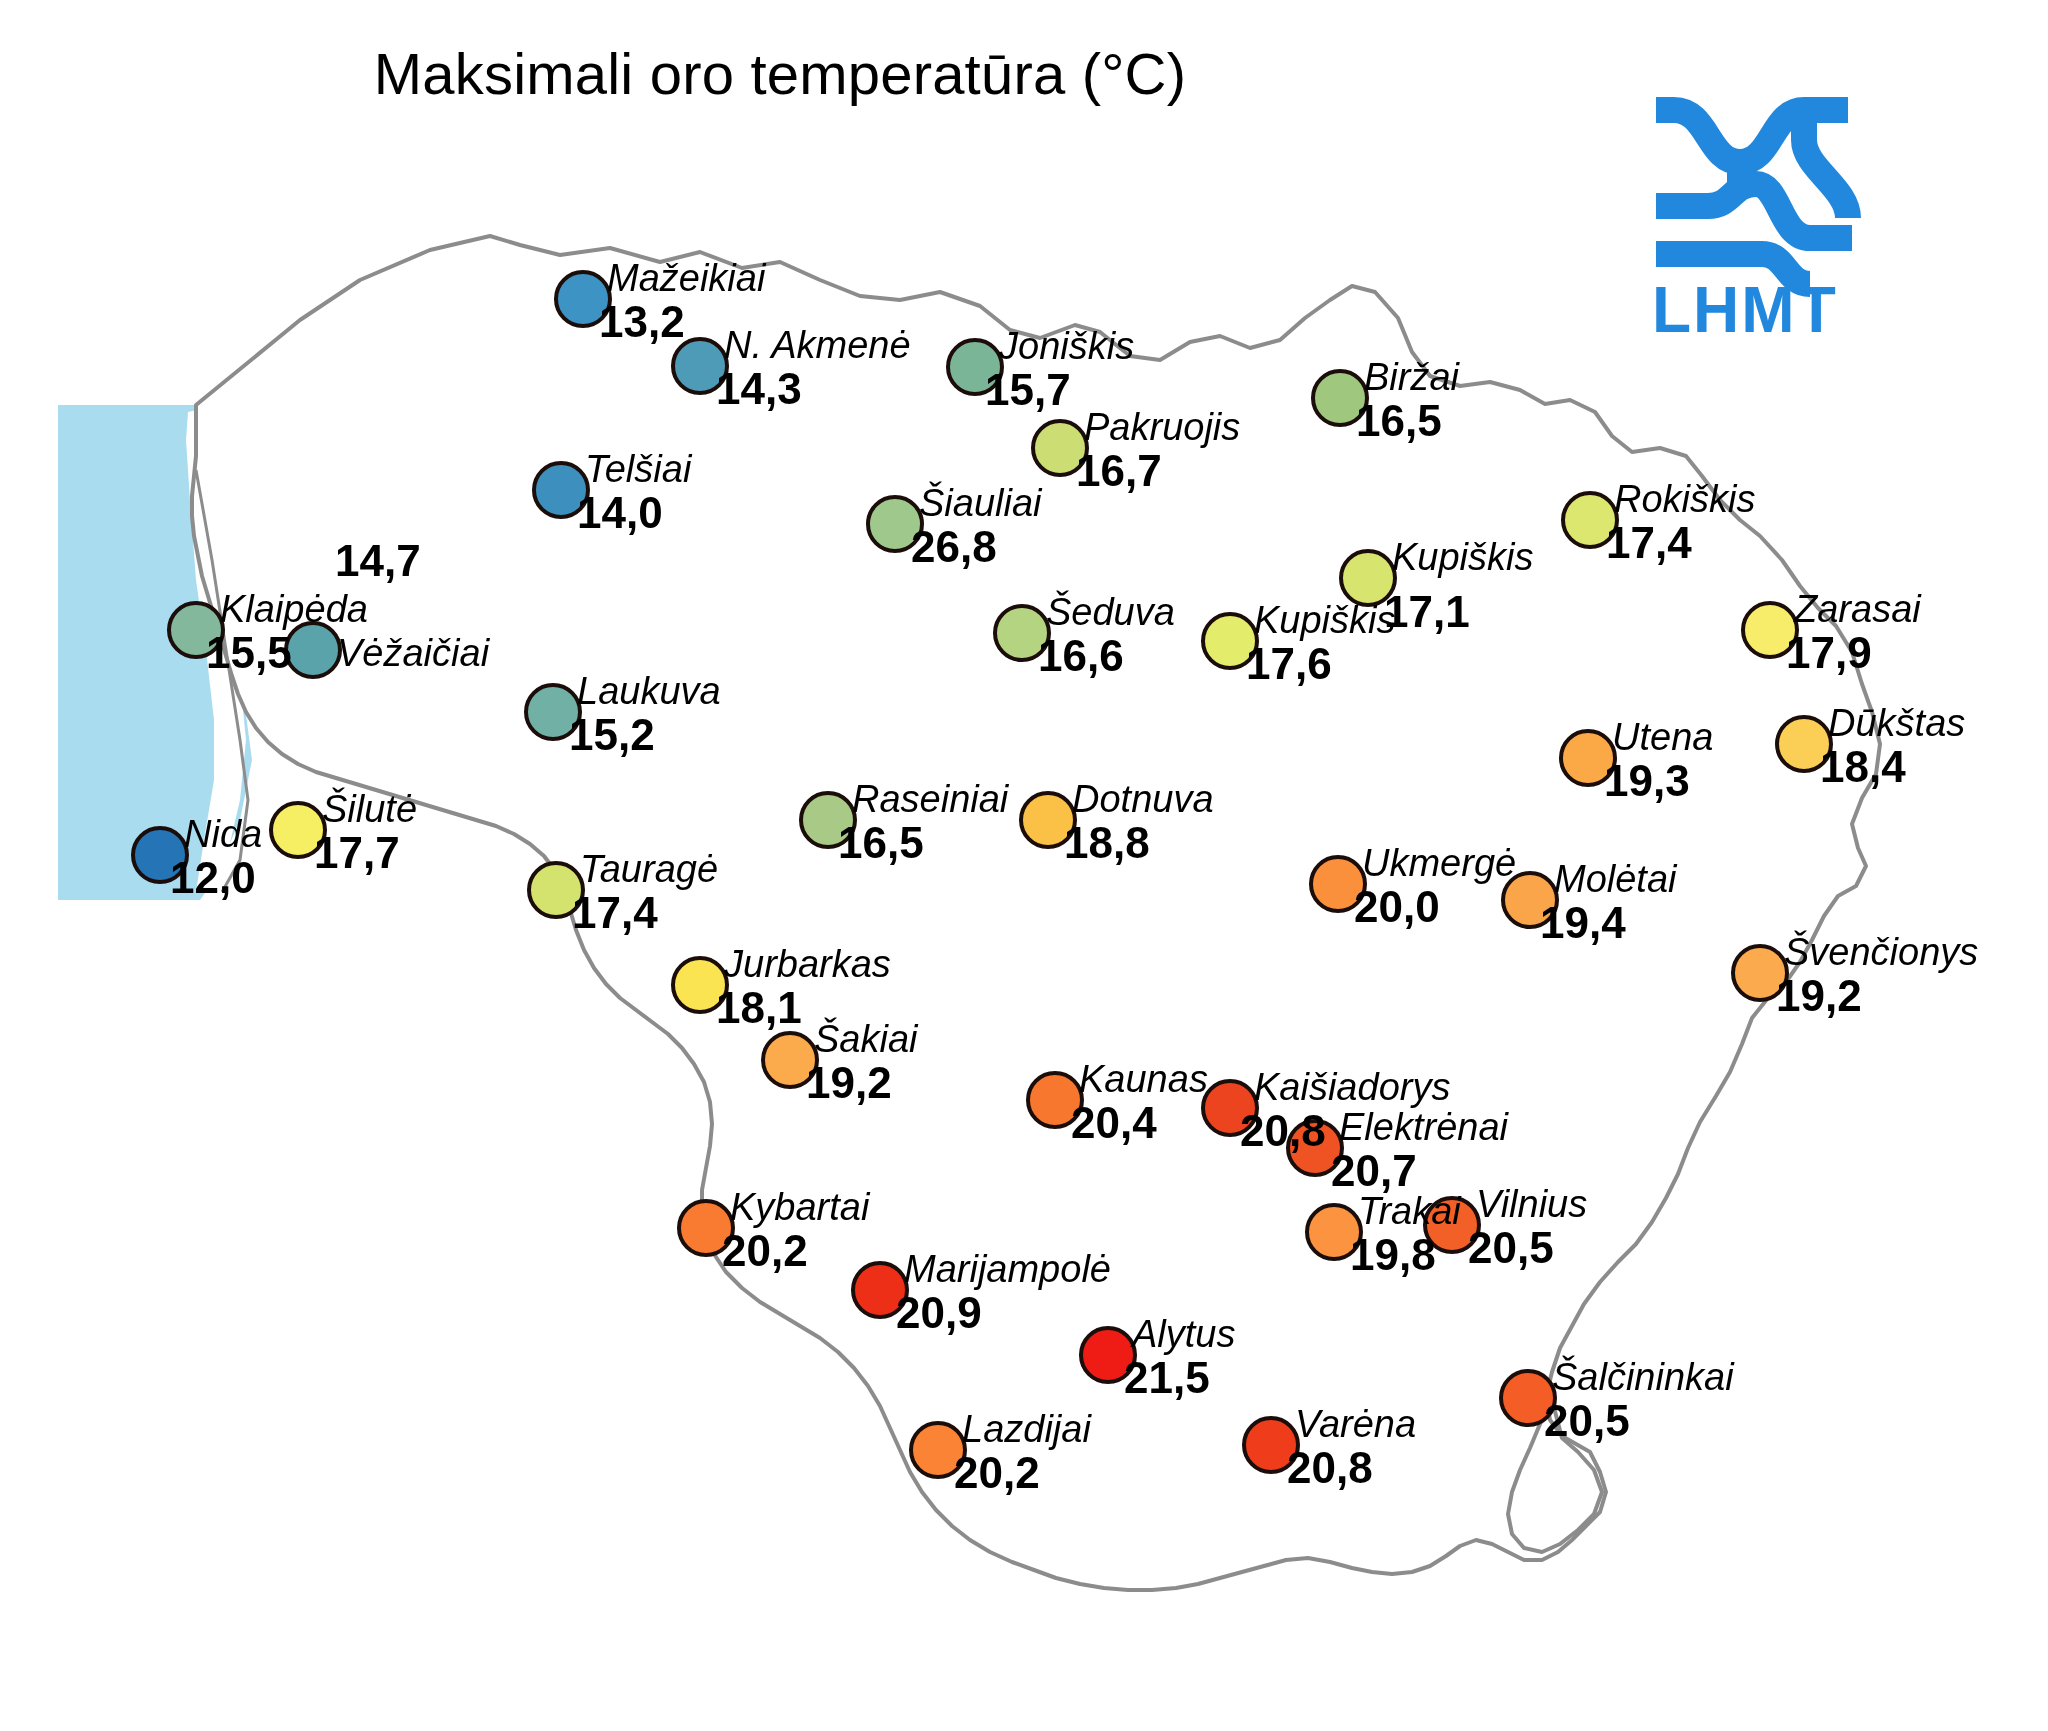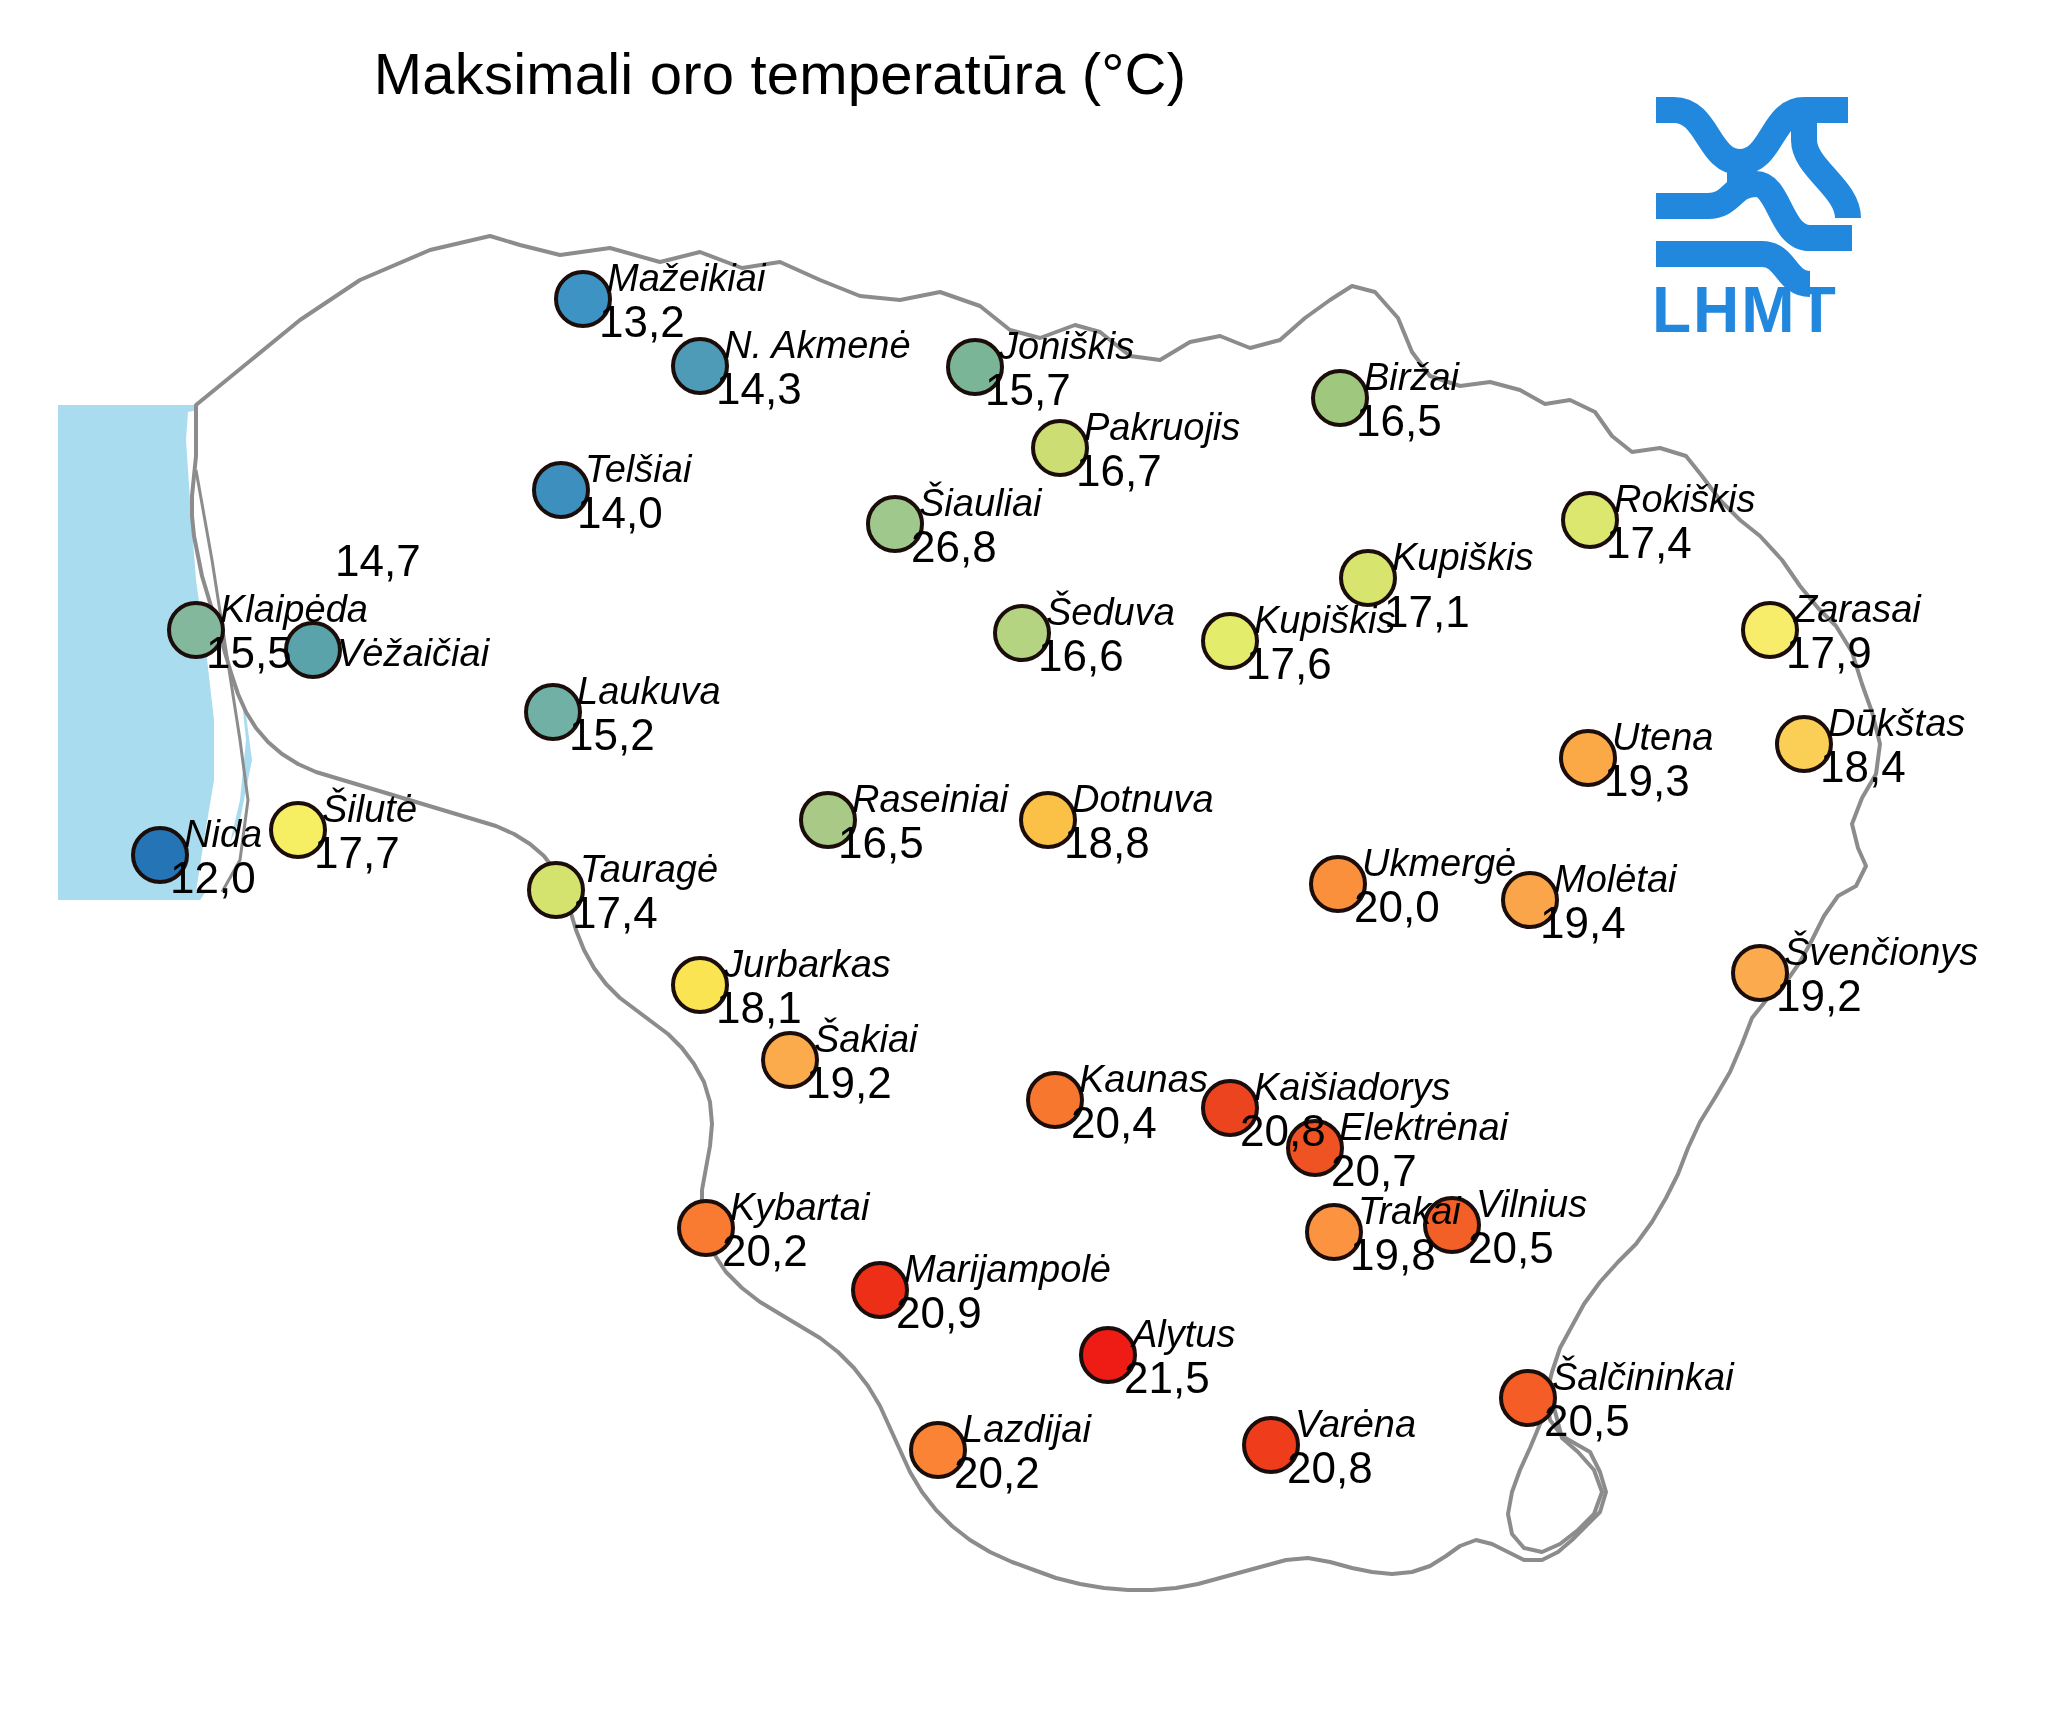--- a/index.html
+++ b/index.html
@@ -50,21 +50,21 @@
     font-size:38px;
     font-style:italic;
     color:#000;
     z-index:6;
   }
   .st-val{
     position:absolute;
     left:16px; top:-2px;
     white-space:nowrap;
     font-size:44px;
-    font-weight:normal;
+    font-weight:bold;
     color:#000;
     z-index:7;
   }
 </style>
 </head>
 <body>
 
 <div id="root">
 
   <div class="title-block">

